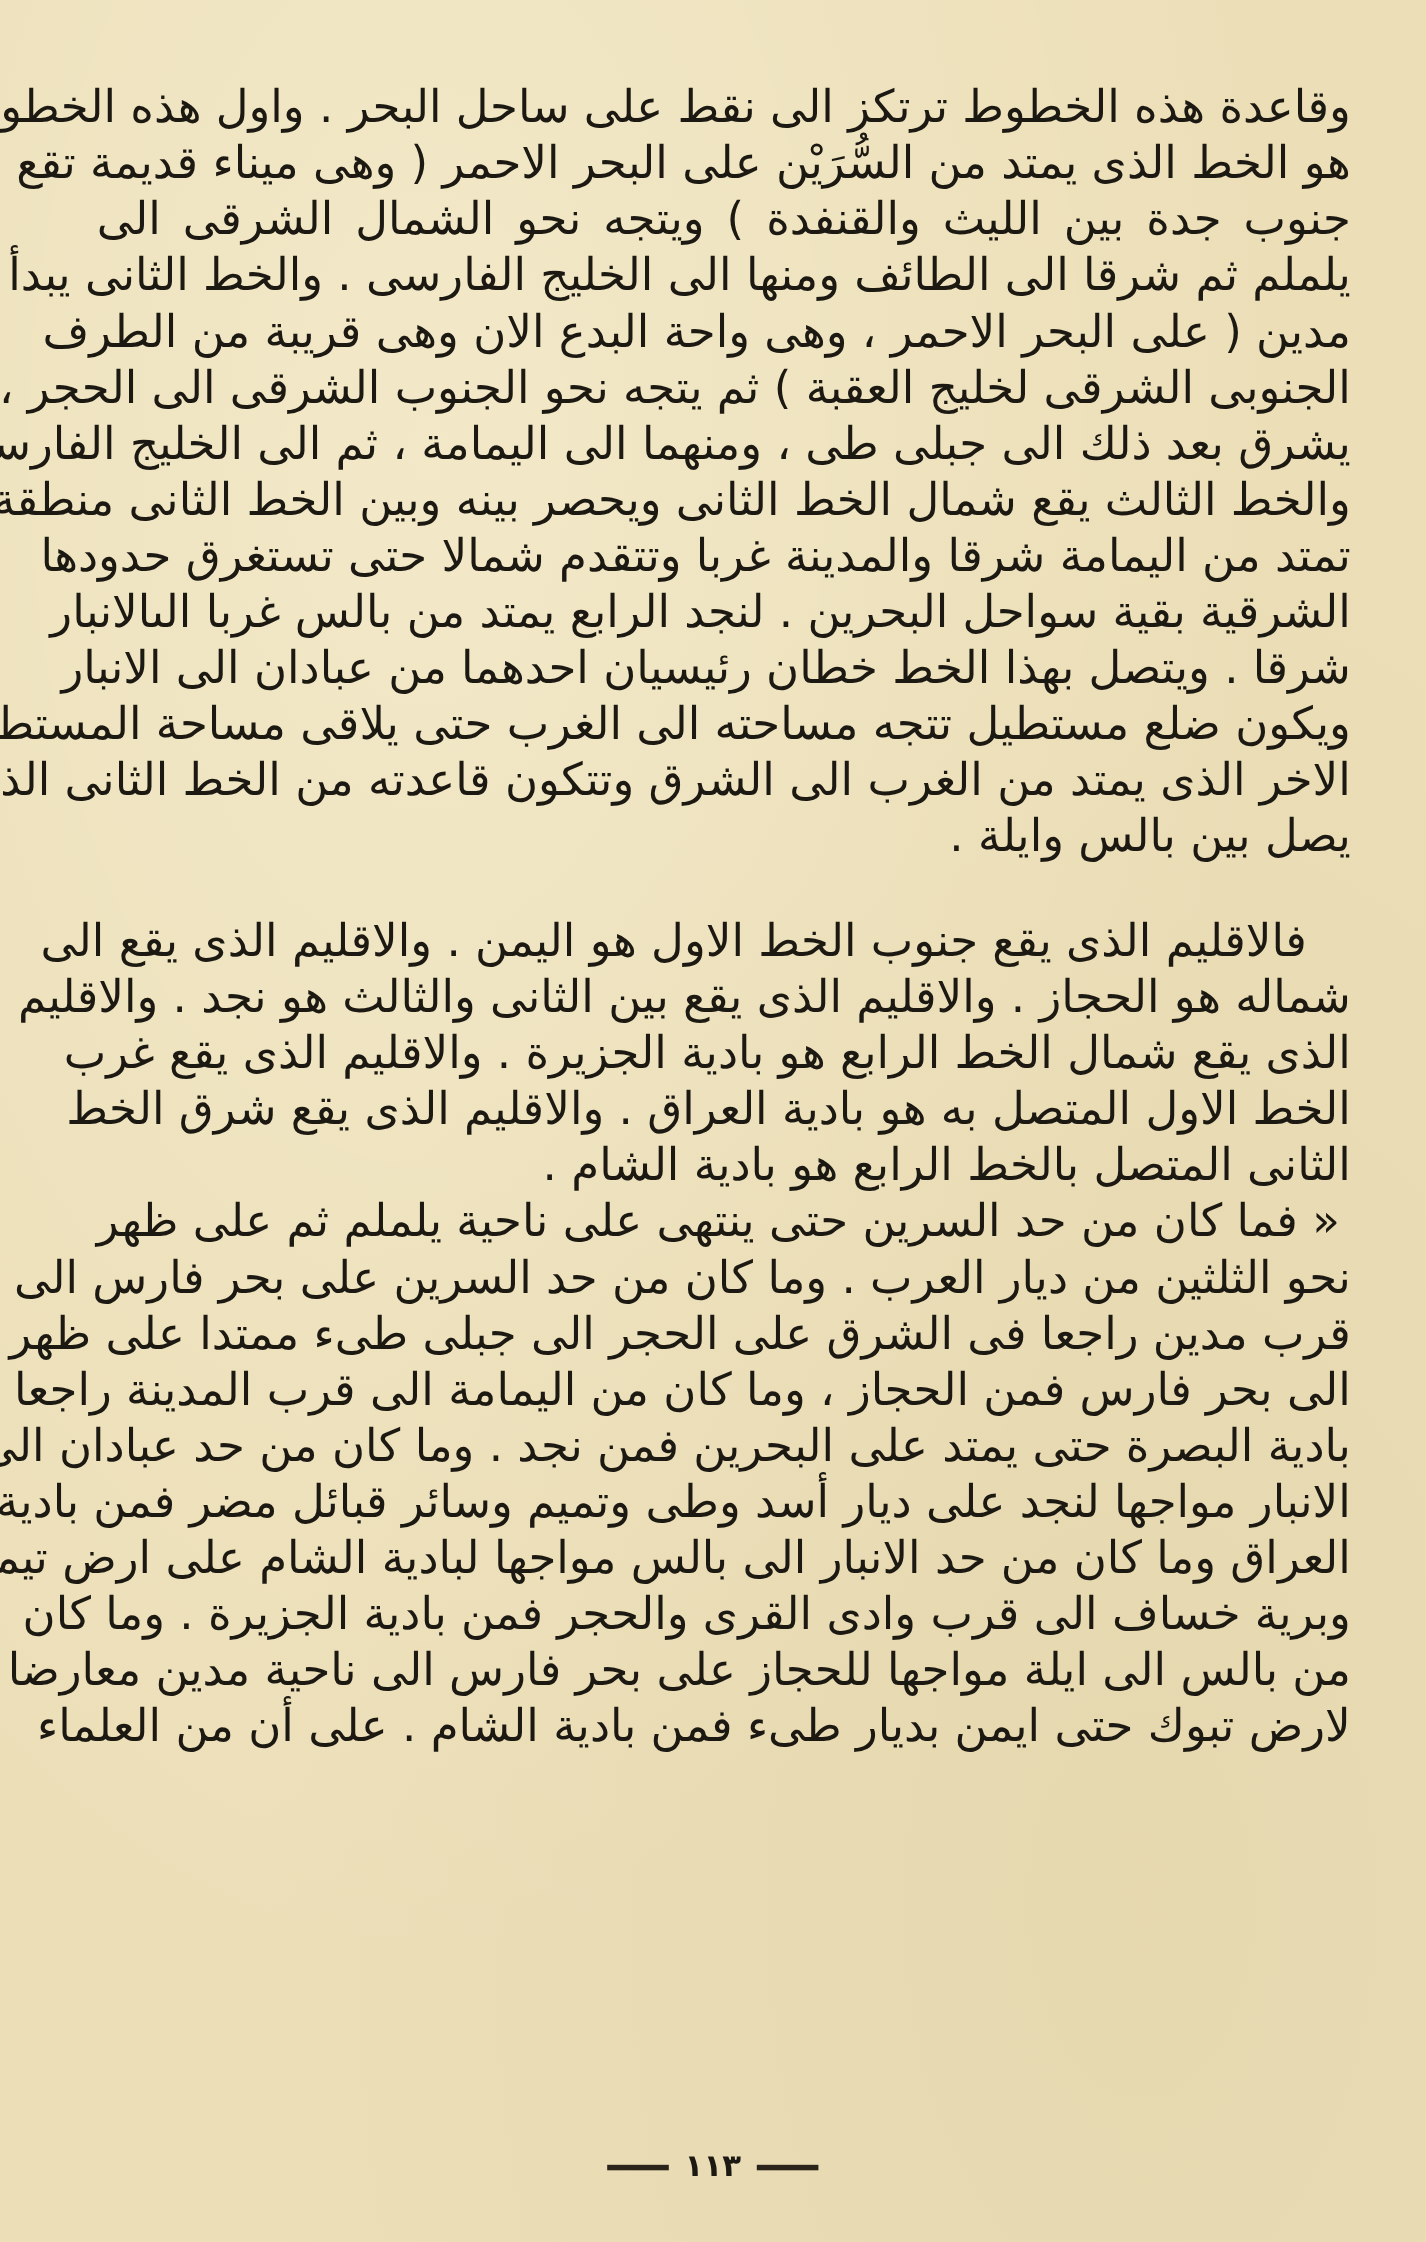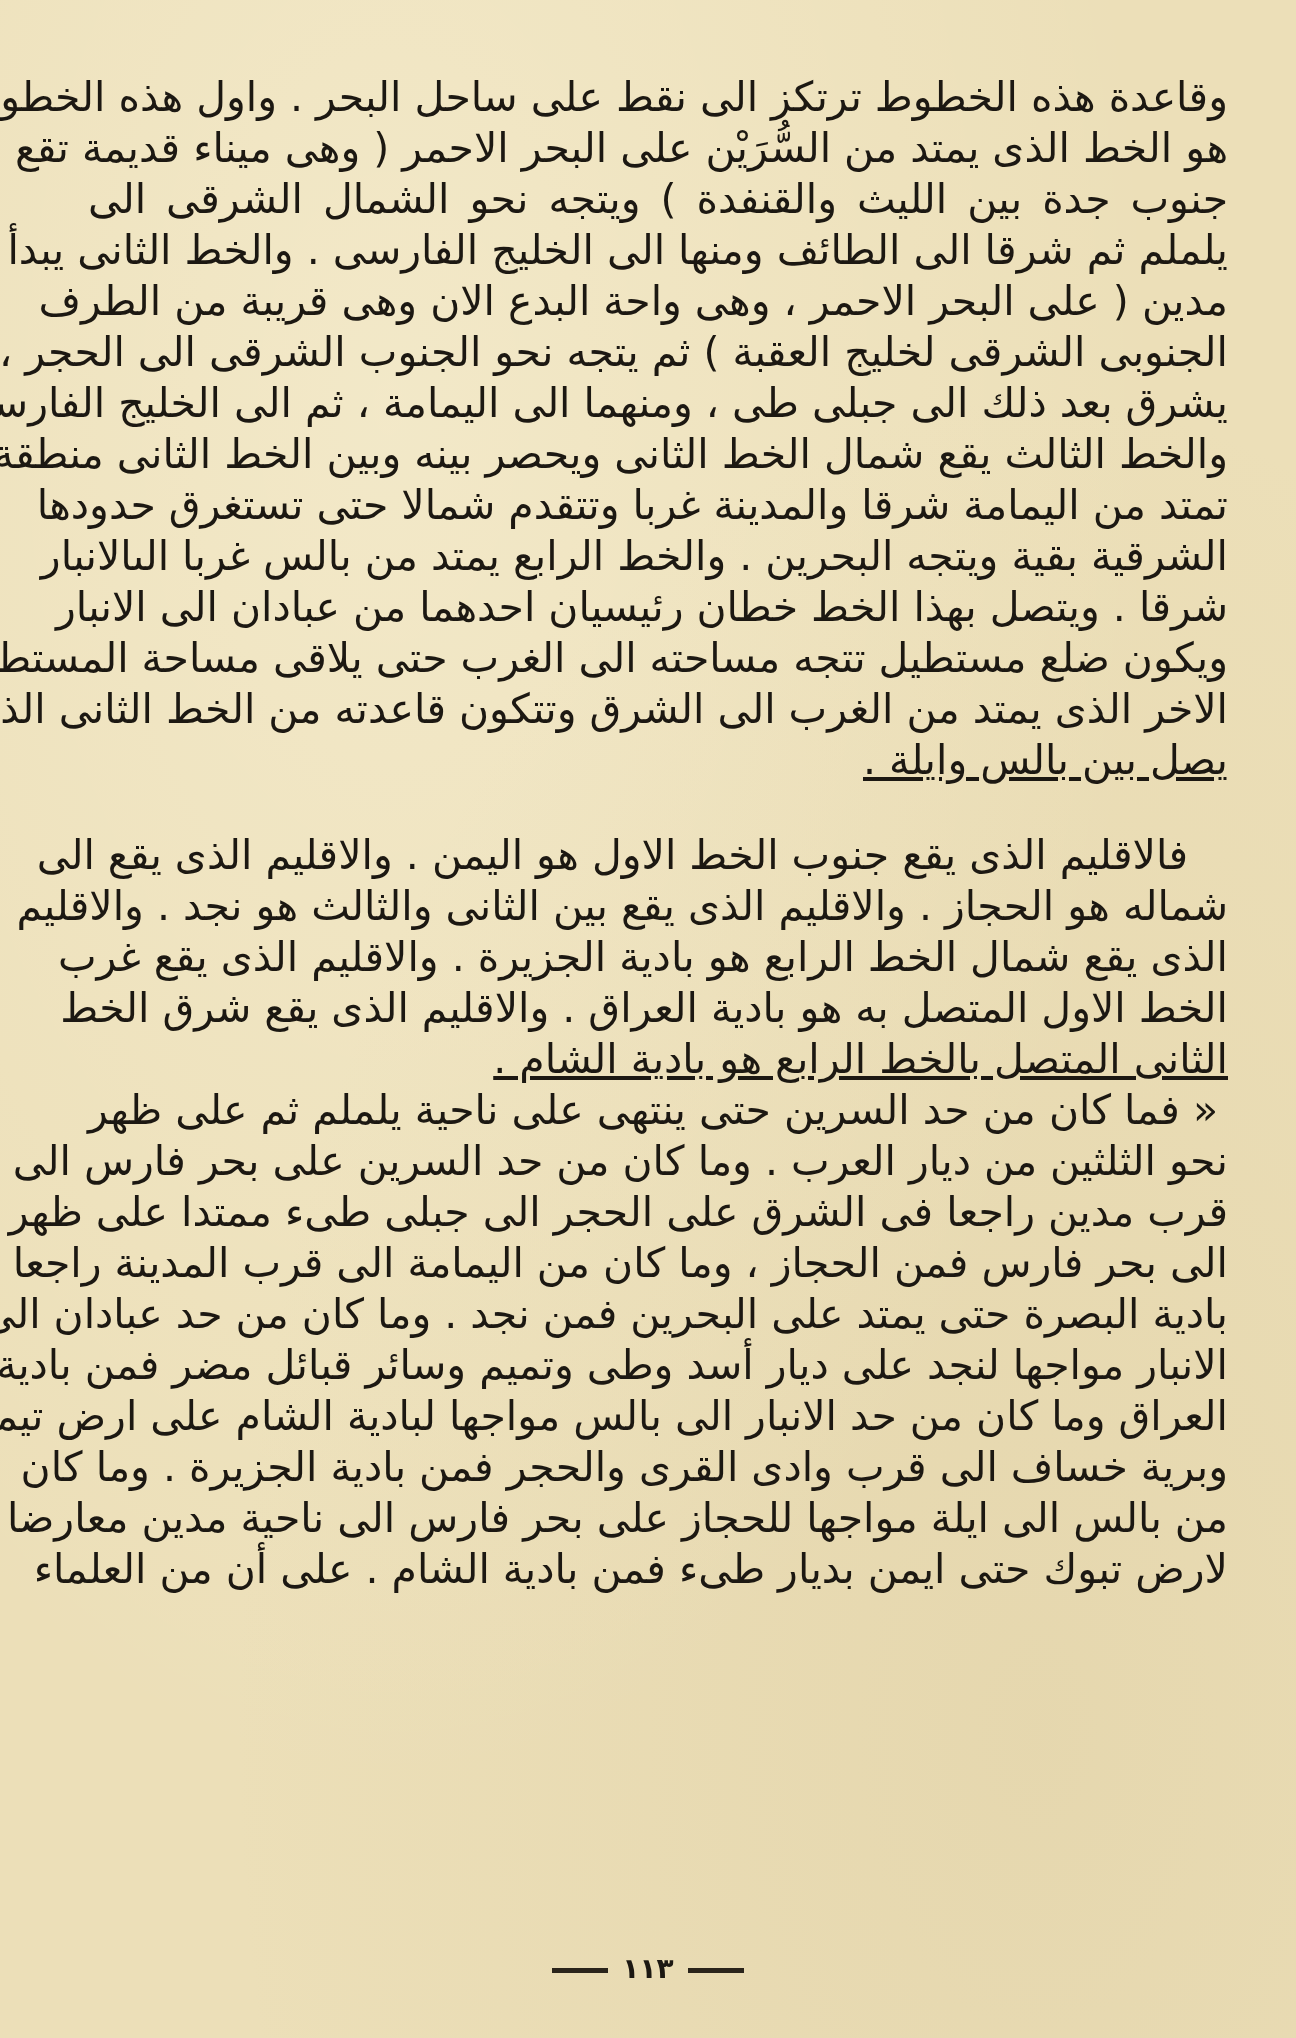--- a/index.html
+++ b/index.html
@@ -34,21 +34,20 @@
     }
     .paragraph .line {
       display: block;
       text-align: justify;
       text-align-last: justify;
       white-space: nowrap;
       letter-spacing: 0px;
     }
     .paragraph .line.last {
       text-align-last: right;
-      text-decoration: underline;
     }
     .p1 { }
     .p2 { margin-top: 44px; }
     .p3 { }
     .p2 .line.first { padding-right: 40px; }
     .p3 .line.first { padding-right: 10px; }
     .page-number {
       position: absolute;
       left: 0;
       width: 1296px;
@@ -76,21 +75,21 @@
   <div class="paragraph p1">
     <span class="line">وقاعدة هذه الخطوط ترتكز الى نقط على ساحل البحر . واول هذه الخطوط</span>
     <span class="line">هو الخط الذى يمتد من السُّرَيْن على البحر الاحمر ( وهى ميناء قديمة تقع</span>
     <span class="line">جنوب جدة بين الليث والقنفدة ) ويتجه نحو الشمال الشرقى الى</span>
     <span class="line">يلملم ثم شرقا الى الطائف ومنها الى الخليج الفارسى . والخط الثانى يبدأ من</span>
     <span class="line">مدين ( على البحر الاحمر ، وهى واحة البدع الان وهى قريبة من الطرف</span>
     <span class="line">الجنوبى الشرقى لخليج العقبة ) ثم يتجه نحو الجنوب الشرقى الى الحجر ، ثم</span>
     <span class="line">يشرق بعد ذلك الى جبلى طى ، ومنهما الى اليمامة ، ثم الى الخليج الفارسى .</span>
     <span class="line">والخط الثالث يقع شمال الخط الثانى ويحصر بينه وبين الخط الثانى منطقة</span>
     <span class="line">تمتد من اليمامة شرقا والمدينة غربا وتتقدم شمالا حتى تستغرق حدودها</span>
-    <span class="line">الشرقية بقية ويتجه البحرين . والخط الرابع يمتد من بالس غربا الىالانبار</span>
+    <span class="line">الشرقية بقية سواحل البحرين . لنجد الرابع يمتد من بالس غربا الىالانبار</span>
     <span class="line">شرقا . ويتصل بهذا الخط خطان رئيسيان احدهما من عبادان الى الانبار</span>
     <span class="line">ويكون ضلع مستطيل تتجه مساحته الى الغرب حتى يلاقى مساحة المستطيل</span>
     <span class="line">الاخر الذى يمتد من الغرب الى الشرق وتتكون قاعدته من الخط الثانى الذى</span>
     <span class="line last">يصل بين بالس وايلة .</span>
   </div>
 
   <div class="paragraph p2">
     <span class="line first">فالاقليم الذى يقع جنوب الخط الاول هو اليمن . والاقليم الذى يقع الى</span>
     <span class="line">شماله هو الحجاز . والاقليم الذى يقع بين الثانى والثالث هو نجد . والاقليم</span>
     <span class="line">الذى يقع شمال الخط الرابع هو بادية الجزيرة . والاقليم الذى يقع غرب</span>

